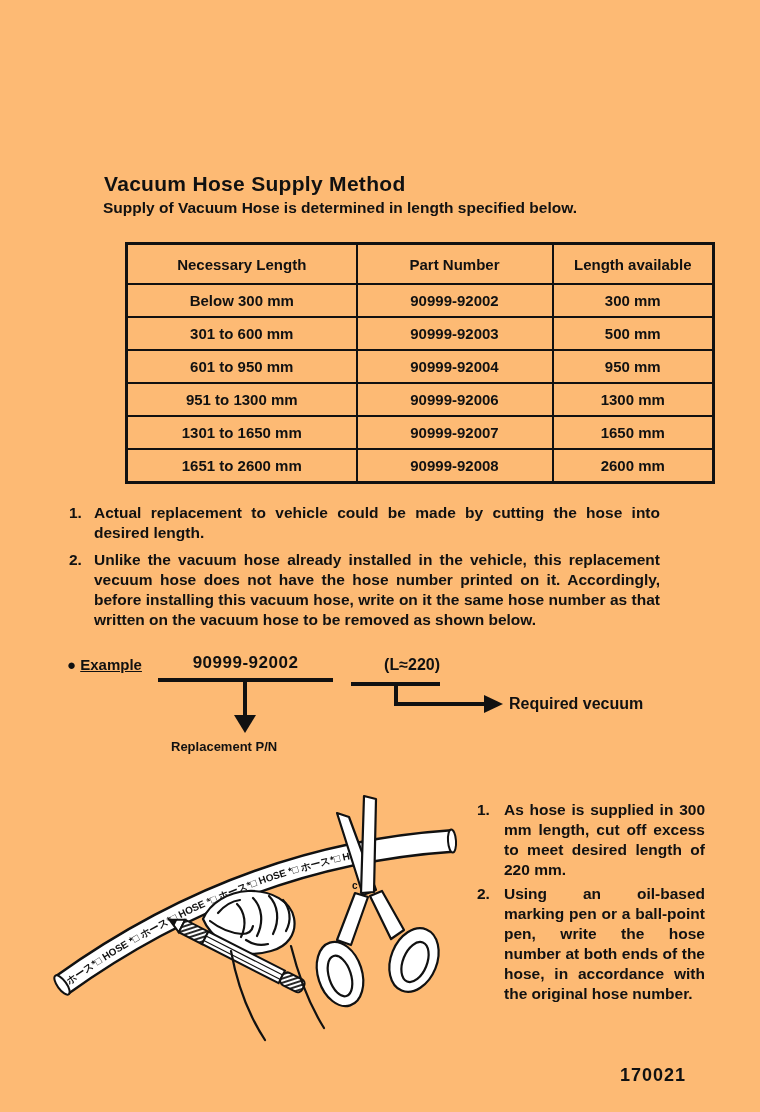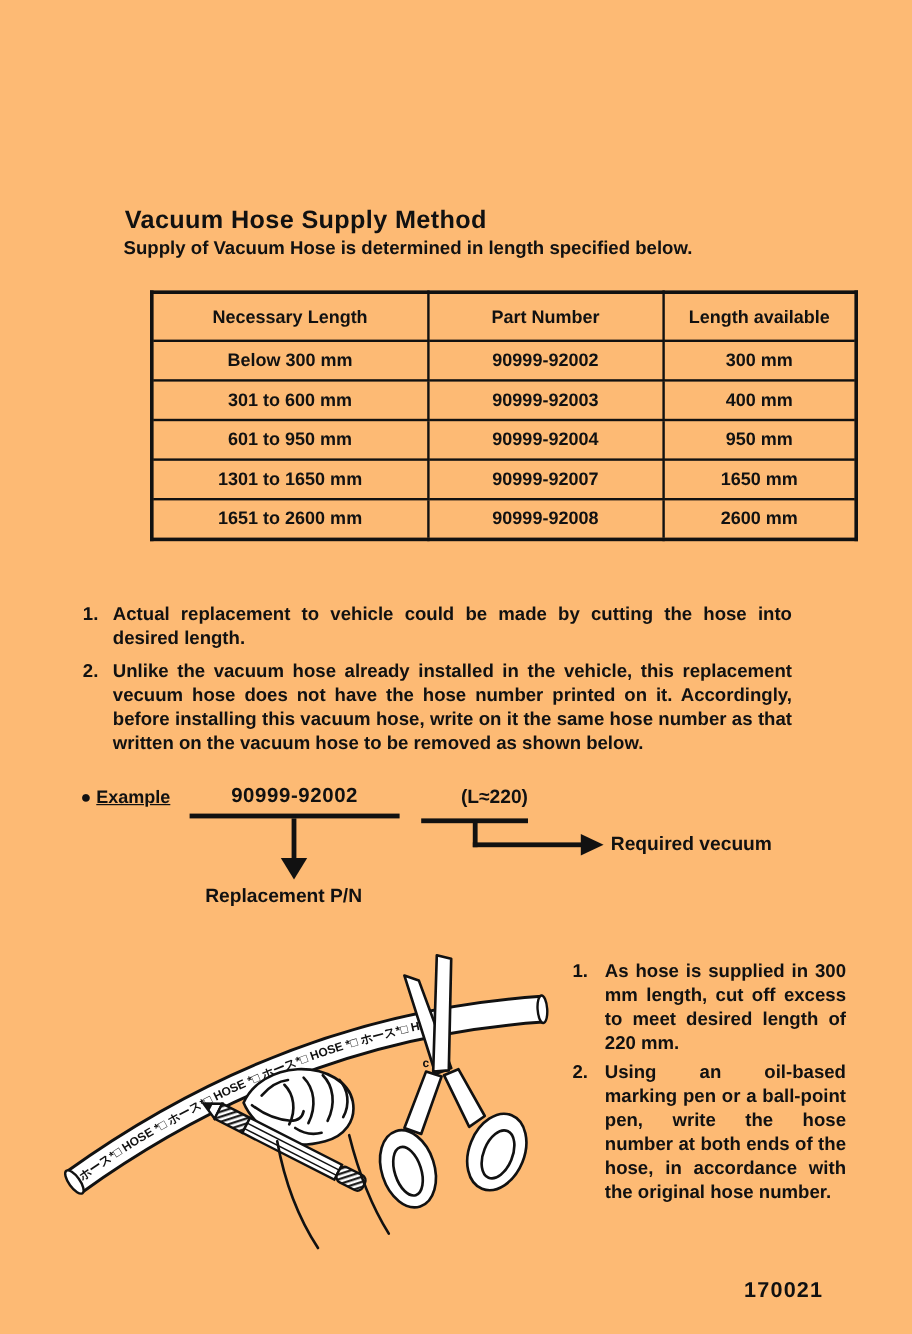--- a/index.html
+++ b/index.html
@@ -34,21 +34,21 @@
   .instr .txt{width:201px;text-align:justify;}
 
   .ex-bullet{left:67px;top:656px;font-size:15px;font-weight:bold;}
   .ex-part{left:158px;top:653px;width:175px;text-align:center;font-size:17px;font-weight:bold;letter-spacing:.5px;}
   .ex-underline1{left:158px;top:678px;width:175px;height:4px;background:#111;}
   .ex-lcode{left:352px;top:656px;width:88px;text-align:right;font-size:16px;font-weight:bold;}
   .ex-underline2{left:351px;top:682px;width:89px;height:4px;background:#111;}
   .ex-stem-down{left:243px;top:682px;width:4px;height:34px;background:#111;}
   .ex-head-down{left:234px;top:715px;width:0;height:0;
     border-left:11px solid transparent;border-right:11px solid transparent;border-top:18px solid #111;}
-  .ex-caption-pn{left:171px;top:739px;font-size:16px;font-weight:bold;}
+  .ex-caption-pn{left:171px;top:739px;font-size:13px;font-weight:bold;}
   .ex-stem-v{left:394px;top:684px;width:4px;height:22px;background:#111;}
   .ex-stem-h{left:394px;top:702px;width:91px;height:4px;background:#111;}
   .ex-head-right{left:484px;top:695px;width:0;height:0;
     border-top:9px solid transparent;border-bottom:9px solid transparent;border-left:19px solid #111;}
   .ex-caption-len{left:509px;top:695px;font-size:16px;font-weight:bold;}
 
   .pageno{left:620px;top:1065px;font-size:18px;font-weight:bold;letter-spacing:1px;}
 
   svg .ink{stroke:#111;fill:none;stroke-width:2.2;stroke-linecap:round;stroke-linejoin:round;}
   svg .inkfill{stroke:#111;fill:#fff;stroke-width:2.2;stroke-linejoin:round;}
@@ -74,26 +74,31 @@
       <th>Length available</th>
     </tr>
     <tr>
       <td>Below 300 mm</td>
       <td>90999-92002</td>
       <td>300 mm</td>
     </tr>
     <tr>
       <td>301 to 600 mm</td>
       <td>90999-92003</td>
-      <td>400 mm</td>
+      <td>500 mm</td>
     </tr>
     <tr>
       <td>601 to 950 mm</td>
       <td>90999-92004</td>
       <td>950 mm</td>
+    </tr>
+    <tr>
+      <td>951 to 1300 mm</td>
+      <td>90999-92006</td>
+      <td>1300 mm</td>
     </tr>
     <tr>
       <td>1301 to 1650 mm</td>
       <td>90999-92007</td>
       <td>1650 mm</td>
     </tr>
     <tr>
       <td>1651 to 2600 mm</td>
       <td>90999-92008</td>
       <td>2600 mm</td>

